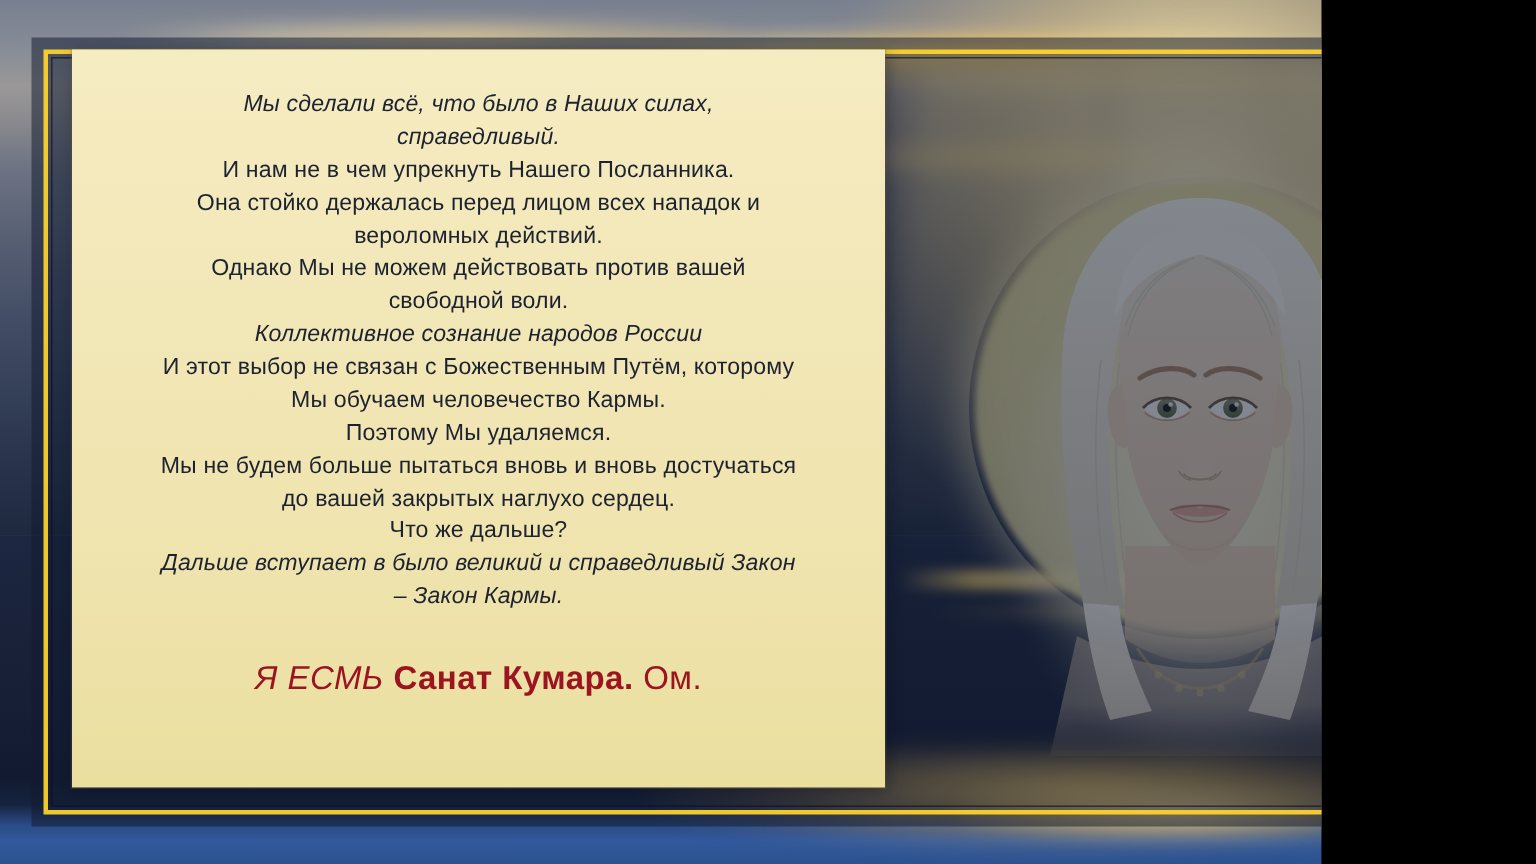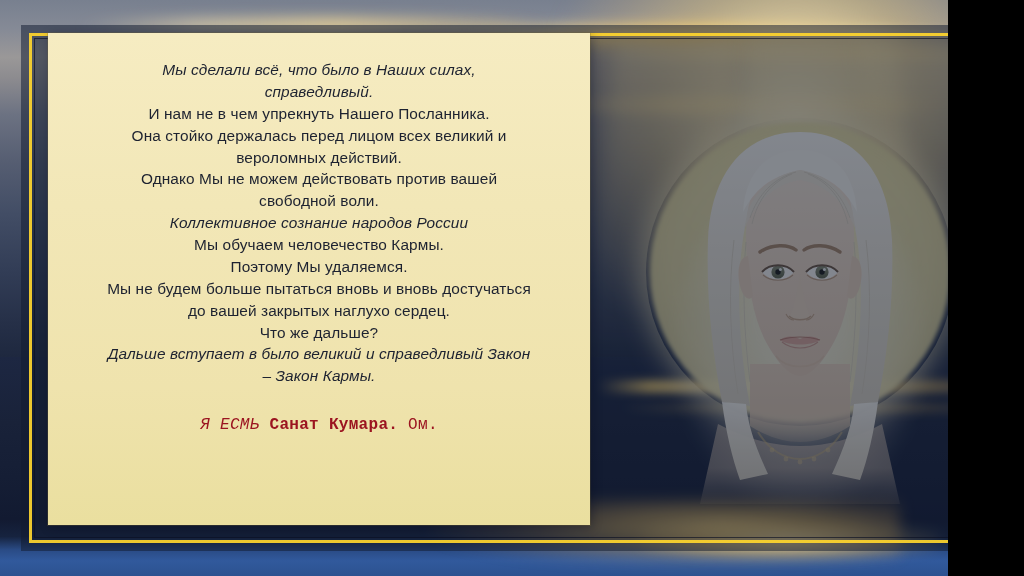--- a/index.html
+++ b/index.html
@@ -3,21 +3,21 @@
 <meta charset="utf-8">
 <title>Message Card</title>
 <style>
   html, body {
     margin: 0;
     padding: 0;
     background: #000;
   }
   #stage {
     position: relative;
-    width: 948px;
+    width: 881px;
     height: 576px;
     overflow: hidden;
     font-family: "Liberation Sans", "DejaVu Sans", sans-serif;
   }
   
   .bg-solid {
     position: absolute;
     inset: 0;
     background: #33415e;
   }
@@ -268,22 +268,22 @@
     line-height: 1.42;
     letter-spacing: .1px;
   }
   .para { margin: 0; }
   .para + .para { }
   .ln { display: block; }
   .ln.it { font-style: italic; }
 
   .signature {
     margin-top: 27px;
-    font-family: Liberation Mono, monospace;
-    font-size: 16px;
+    font-family: Liberation Sans, sans-serif;
+    font-size: 22px;
     color: #9b1420;
     letter-spacing: .3px;
     white-space: nowrap;
   }
   .sig-a { font-style: italic; }
   .sig-b { font-weight: bold; }
   .sig-c { font-style: normal; }
 </style>
 </head>
 <body>
@@ -438,28 +438,29 @@
   <div class="frame-outer"></div>
   <div class="frame-gold"></div>
   <div class="frame-inner-dark"></div>
 
   <div class="card">
     <div class="card-body">
       <p class="para">
         <span class="ln it">Мы сделали всё, что было в Наших силах,</span>
         <span class="ln it">справедливый.</span>
         <span class="ln">И нам не в чем упрекнуть Нашего Посланника.</span>
-        <span class="ln">Она стойко держалась перед лицом всех великий и</span>
+        <span class="ln">Она стойко держалась перед лицом всех нападок и</span>
         <span class="ln">вероломных действий.</span>
       </p>
 
       <p class="para">
         <span class="ln">Однако Мы не можем действовать против вашей</span>
         <span class="ln">свободной воли.</span>
         <span class="ln it">Коллективное сознание народов России</span>
+        <span class="ln">И этот выбор не связан с Божественным Путём, которому</span>
         <span class="ln">Мы обучаем человечество Кармы.</span>
         <span class="ln">Поэтому Мы удаляемся.</span>
         <span class="ln">Мы не будем больше пытаться вновь и вновь достучаться</span>
         <span class="ln">до вашей закрытых наглухо сердец.</span>
         <span class="ln">Что же дальше?</span>
         <span class="ln it">Дальше вступает в было великий и справедливый Закон</span>
         <span class="ln it">– Закон Кармы.</span>
       </p>
 
       <div class="signature"><span class="sig-a">Я ЕСМЬ </span><span class="sig-b">Санат Кумара.</span><span class="sig-c"> Ом.</span></div>

